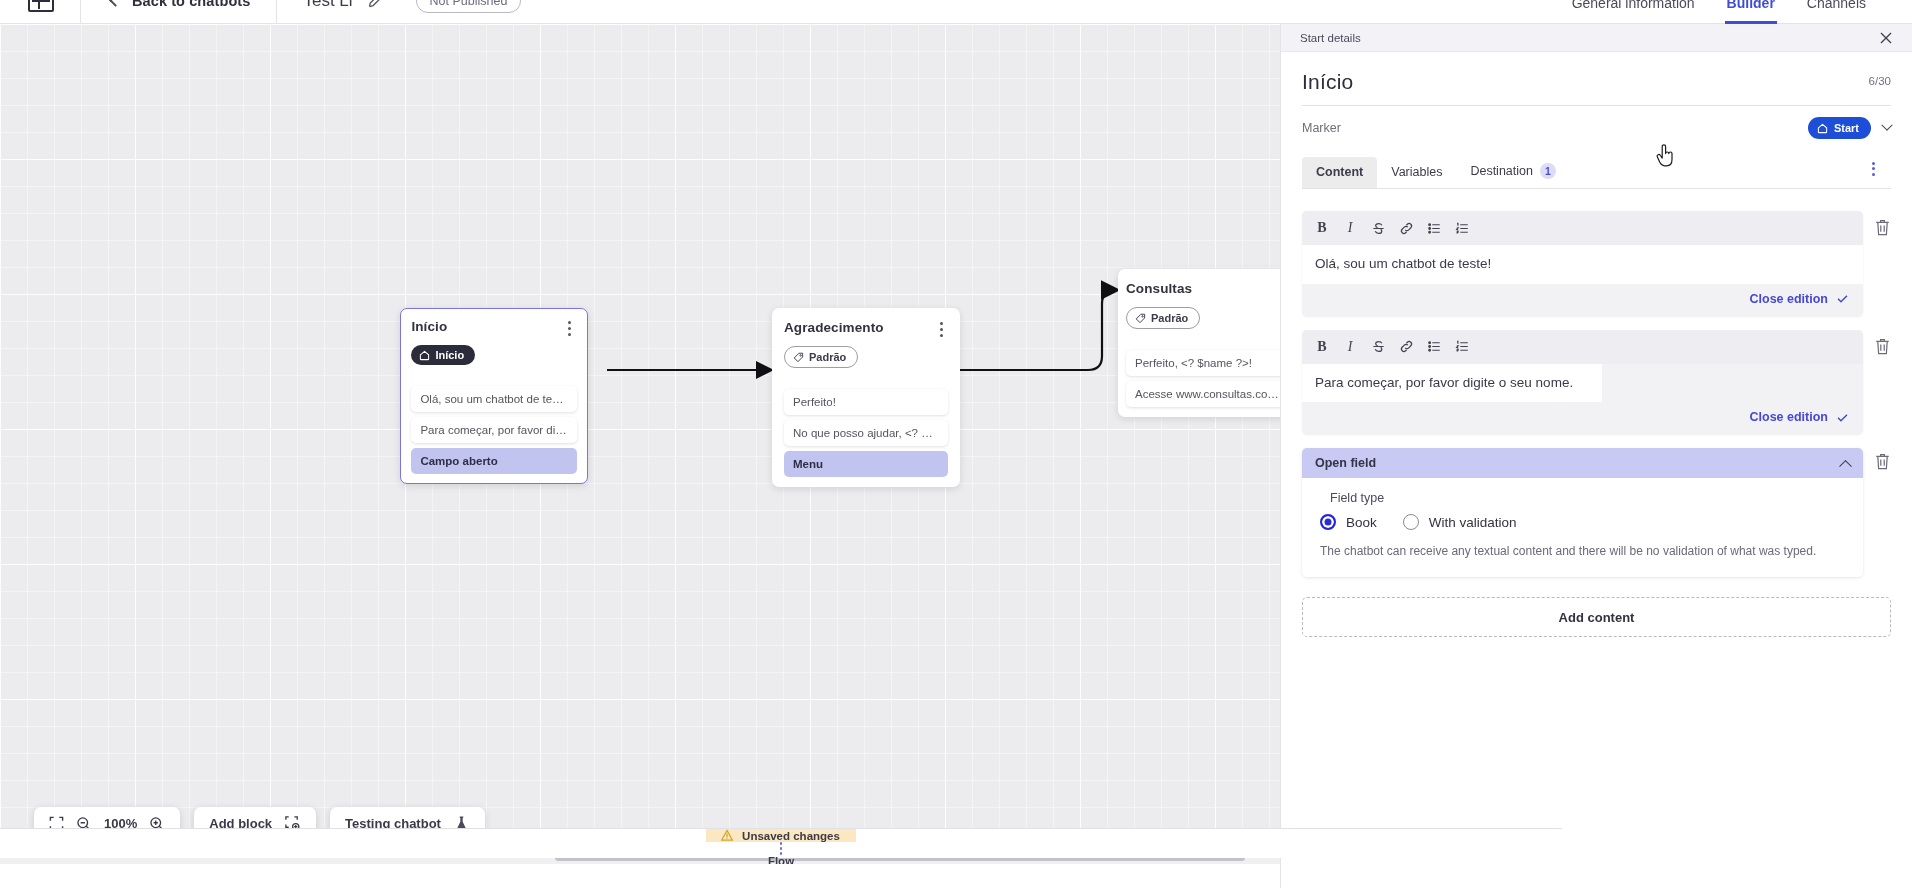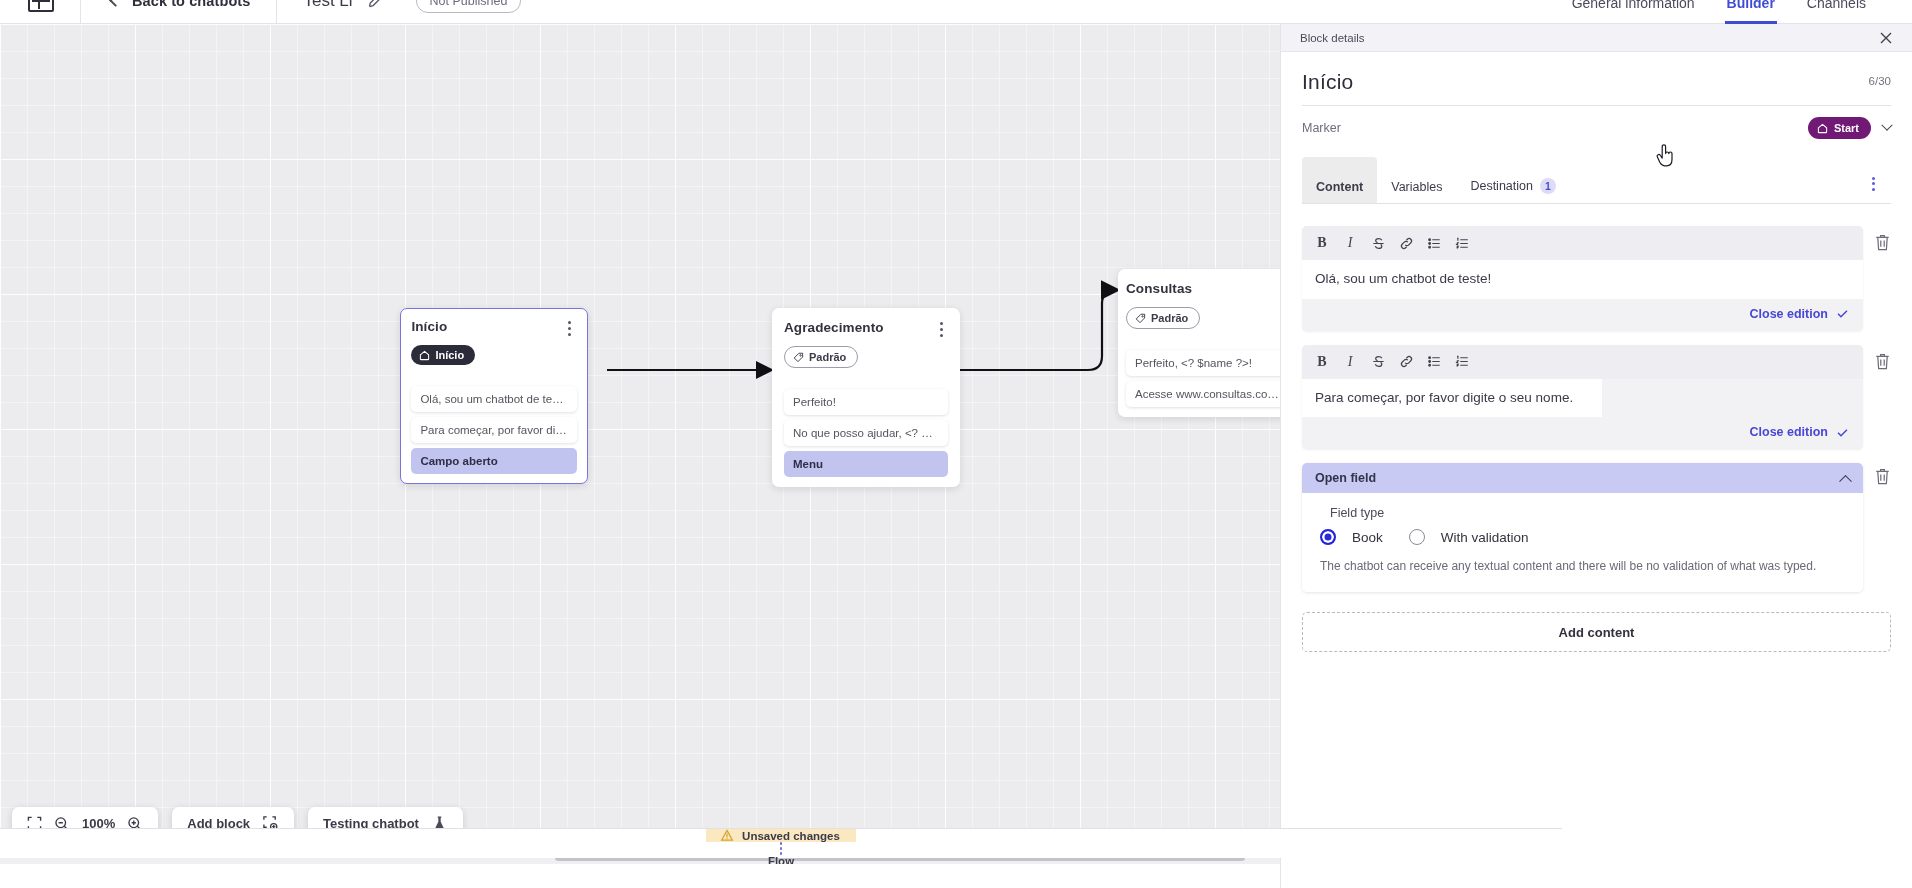--- a/index.html
+++ b/index.html
@@ -88,21 +88,21 @@
   .msg {
     background:#ffffff; border-radius:5px; padding:7px 9px;
     font-size:11.5px; color:#54545f; white-space:nowrap; overflow:hidden; text-overflow:ellipsis;
     box-shadow: 0 1px 3px rgba(40,40,70,.14);
   }
   .msg.accent {
     background:#c2c4f0; color:#2e2e46; font-weight:700; box-shadow:none;
   }
 
   
-  #float-toolbar { position:absolute; left:12px; bottom:24px; display:flex; gap:14px; z-index:15; }
+  #float-toolbar { position:absolute; left:34px; bottom:24px; display:flex; gap:14px; z-index:15; }
   .ft-group {
     background:#ffffff; border-radius:7px; box-shadow:0 2px 7px rgba(30,30,60,.16);
     height:33px; display:flex; align-items:center; padding:0 15px; gap:12px;
   }
   .ft-label { font-size:13px; font-weight:700; color:#3a3a48; }
   .ico-btn { cursor:pointer; display:flex; align-items:center; }
 
   
   #h-scroll { position:absolute; left:0; bottom:0; width:1562px; height:14px; background:#f0f0f2; }
   #h-scroll-thumb {
@@ -141,28 +141,28 @@
   #panel-close { cursor:pointer; width:16px; height:16px; }
   #panel-body { padding:18px 21px 0 21px; }
   #block-title-row { display:flex; align-items:flex-start; justify-content:space-between; }
   #block-title { font-size:21px; color:#2d2d3b; letter-spacing:.2px; }
   #char-count { font-size:11.5px; color:#72727f; padding-top:5px;text-align:center; }
   #title-rule { height:1px; background:#e1e1e8; margin:11px 0 0 0; }
   #marker-row { display:flex; align-items:center; justify-content:space-between; padding:11px 0 0 0; }
   #marker-label { font-size:12.5px; color:#6e6e7c; }
   #marker-pick { display:flex; align-items:center; gap:12px; cursor:pointer; }
   #marker-chip {
-    background:#701a75; color:#fff; font-size:11px; font-weight:700;
+    background:#1d4ed8; color:#fff; font-size:11px; font-weight:700;
     border-radius:12px; padding:5px 12px 5px 9px; display:inline-flex; align-items:center; gap:6px;
   }
   .chev-down { width:8px; height:8px; border-right:1.6px solid #4a4a59; border-bottom:1.6px solid #4a4a59; transform:rotate(45deg) translate(-2px,-2px); }
 
   #tabs { display:flex; align-items:flex-end; margin-top:16px; border-bottom:1px solid #e1e1e8; position:relative; }
   .tab {
-    font-size:12.5px; color:#3c3c4b; padding:23px 14px 9px 14px; cursor:pointer;
+    font-size:12.5px; color:#3c3c4b; padding:8px 14px 9px 14px; cursor:pointer;
     display:flex; align-items:center; gap:7px; border-radius:4px 4px 0 0;text-align:center;
   }
   .tab.active { background:#ececed; font-weight:700; }
   .tab-badge {
     background:#dcdcf6; color:#4b4bd8; font-size:10.5px; font-weight:700;
     border-radius:9px; min-width:16px; height:16px; display:inline-flex;
     align-items:center; justify-content:center; padding:0 5px;
   }
   #tabs-kebab { margin-left:auto; display:flex; flex-direction:column; gap:2.6px; padding:0 16px 12px 0; cursor:pointer; }
   #tabs-kebab i { width:3px; height:3px; border-radius:50%; background:#5a5ad8; }
@@ -197,21 +197,21 @@
     background:#c9caf3; padding:8px 13px; display:flex; align-items:center; justify-content:space-between;
     cursor:pointer;
   }
   .of-title { font-size:12.5px; font-weight:700; color:#33334a; }
   .chev-up { width:9px; height:9px; border-left:1.7px solid #3c3c55; border-top:1.7px solid #3c3c55; transform:rotate(45deg) translate(2px,2px); }
   .of-body { background:#ffffff; padding:13px 18px 17px 18px; }
   .of-label { font-size:12.5px; color:#4a4a59; padding-left:10px; }
   .radio-row { display:flex; align-items:center; gap:10px; margin-top:9px; }
   .radio { width:16px; height:16px; border-radius:50%; border:1.6px solid #8a8a99; background:#fff; cursor:pointer; flex:none; }
   .radio.on { border:2.5px solid #2323e0; background:#2b2bd8; box-shadow: inset 0 0 0 2.5px #fff; }
-  .radio-lbl { font-size:13.5px; color:#33333f; margin-right:16px;margin-left:6px; }
+  .radio-lbl { font-size:13.5px; color:#33333f; margin-right:16px; }
   .of-desc { font-size:12px; color:#6a6a78; line-height:1.5; margin-top:12px; }
 
   #add-content {
     margin:20px 21px 0 21px; border:1.6px dashed #b9b9c6; border-radius:5px;
     height:40px; display:flex; align-items:center; justify-content:center;
     font-size:13px; font-weight:700; color:#32323f; cursor:pointer; background:#fff;
   }
 
   
   #cursor { position:absolute; left:1655px; top:143px; z-index:90; pointer-events:none; }
@@ -419,21 +419,21 @@
           <path d="M4.2 9h7.6v5.2H4.2z"></path>
       </svg>
     </div>
     <div id="bb-divider"></div>
   </div>
 </div>
 
 <div id="panel">
 
   <div id="panel-bar">
-    <span id="panel-bar-title">Block details</span>
+    <span id="panel-bar-title">Start details</span>
     <span id="panel-close">
       <svg width="16" height="16" viewBox="0 0 16 16" stroke="#41414f" stroke-width="1.4">
         <path d="M3 3l10 10M13 3L3 13"></path>
       </svg>
     </span>
   </div>
 
   <div id="panel-body">
     <div id="block-title-row">
       <span id="block-title">Início</span>

